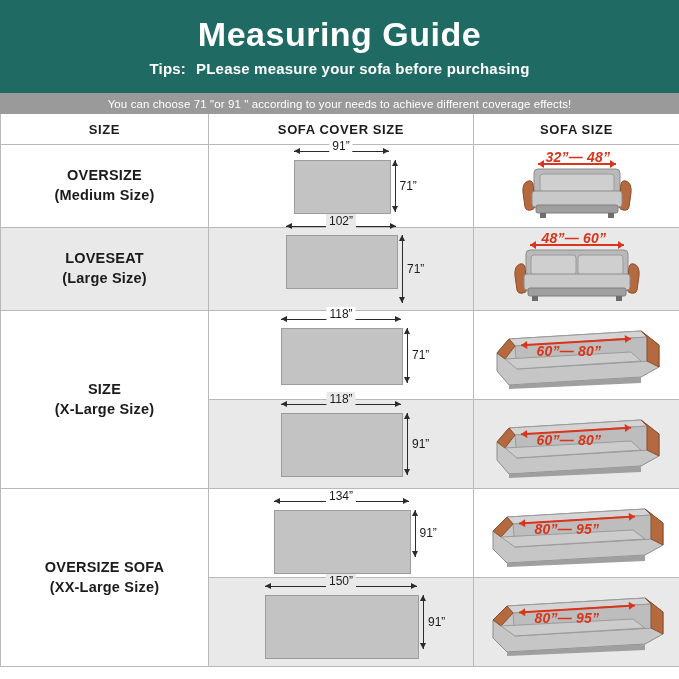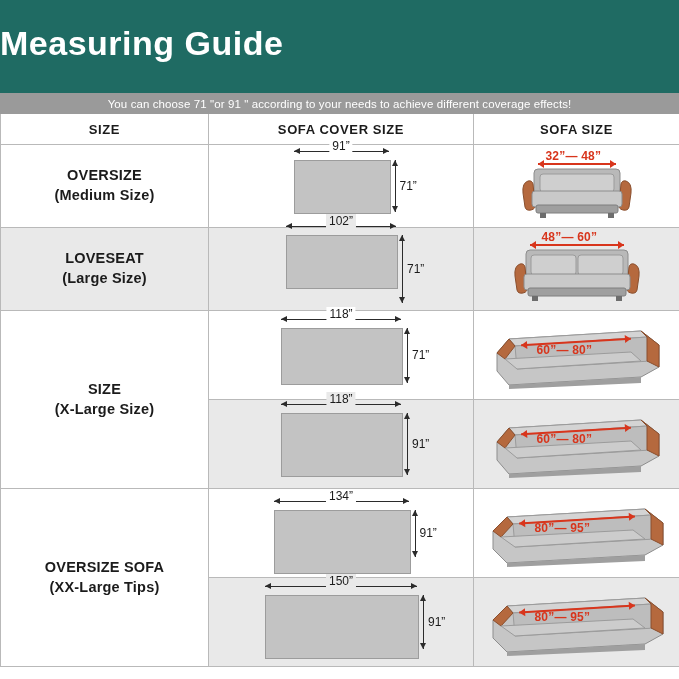--- a/index.html
+++ b/index.html
@@ -20,21 +20,21 @@
     height: 679px;
     background: #ffffff;
   }
 
   
   .header {
     background: #1f6b63;
     height: 93px;
     display: flex;
     flex-direction: column;
-    align-items: flex-start;
+    align-items: center;
     justify-content: center;
     color: #ffffff;
   }
   .header-title {
     font-size: 34px;
     font-weight: bold;
     letter-spacing: 0.5px;
     line-height: 1.1;
     margin-bottom: 6px;
   }
@@ -192,24 +192,25 @@
     justify-content: center;
     align-items: center;
     height: 100%;
     padding: 5px 0;
     box-sizing: border-box;
   }
   .sofa-figure { position: relative; }
   .red-dim {
     position: absolute;
     color: #d8351c;
-    font-size: 12px;
+    font-size: 14px;
     font-weight: bold;
     white-space: nowrap;
     letter-spacing: 0.2px;
+    font-style: italic;
   }
   .red-line {
     position: absolute;
     height: 1.5px;
     background: #d8351c;
   }
   .red-line::before, .red-line::after {
     content: "";
     position: absolute;
     top: -3px;
@@ -222,20 +223,23 @@
 
   svg { display: block; }
 </style>
 </head>
 <body>
 
 <div id="page">
 
   <div class="header">
     <div class="header-title">Measuring Guide</div>
+    <div class="header-sub">
+      <span class="tips-word">Tips:</span><span>PLease measure your sofa before purchasing</span>
+    </div>
   </div>
 
   <div class="banner">You can choose 71 "or 91 " according to your needs to achieve different coverage effects!</div>
 
   <table class="table">
     <colgroup>
       <col class="col-size">
         <col class="col-cover">
         <col class="col-sofa">
     </colgroup>
@@ -397,21 +401,21 @@
               <div class="red-line" style="left:30px;top:22px;width:110px;transform:rotate(-3.5deg);"></div>
               <div class="red-dim" style="left:46px;top:24px;">60”— 80”</div>
             </div>
           </div>
         </td>
       </tr>
 
       <tr class="white">
         <td class="size-cell" rowspan="2">
           <div>OVERSIZE SOFA</div>
-          <div class="sub">(XX-Large Tips)</div>
+          <div class="sub">(XX-Large Size)</div>
         </td>
         <td>
           <div class="cover-wrap" style="height:88px;">
             <div class="cover-diagram" style="width:135px;height:47px;text-align:right;">
               <div class="rect" style="width:135px;height:62px;"></div>
               <div class="dim-top">
                 <div class="arrow-h"></div>
                 <div class="label">134”</div>
               </div>
               <div class="dim-right">

